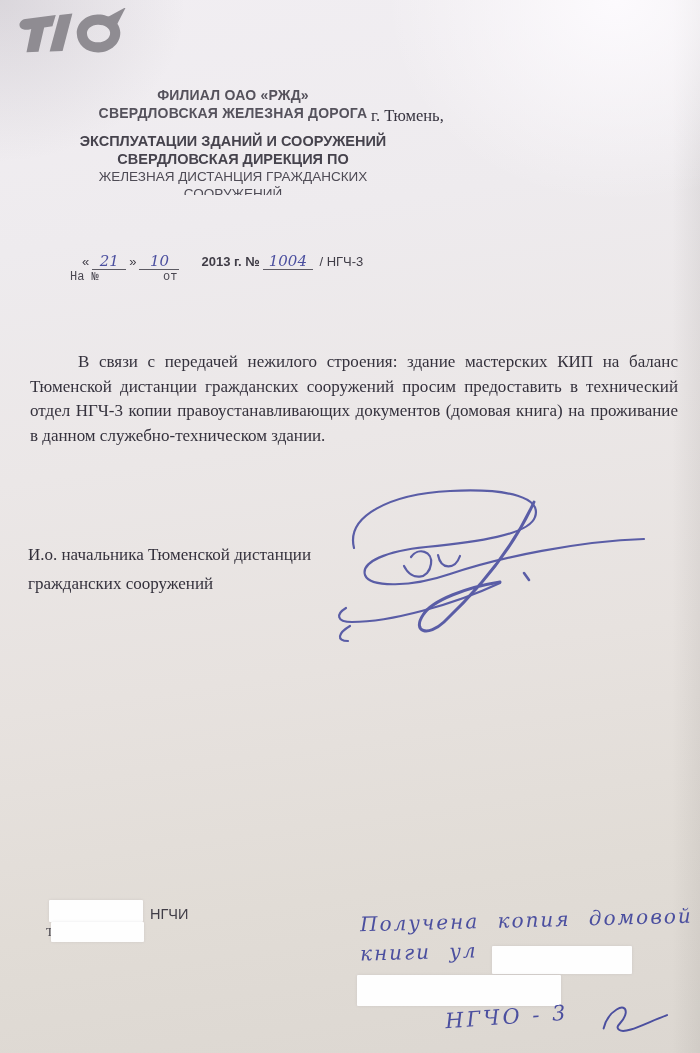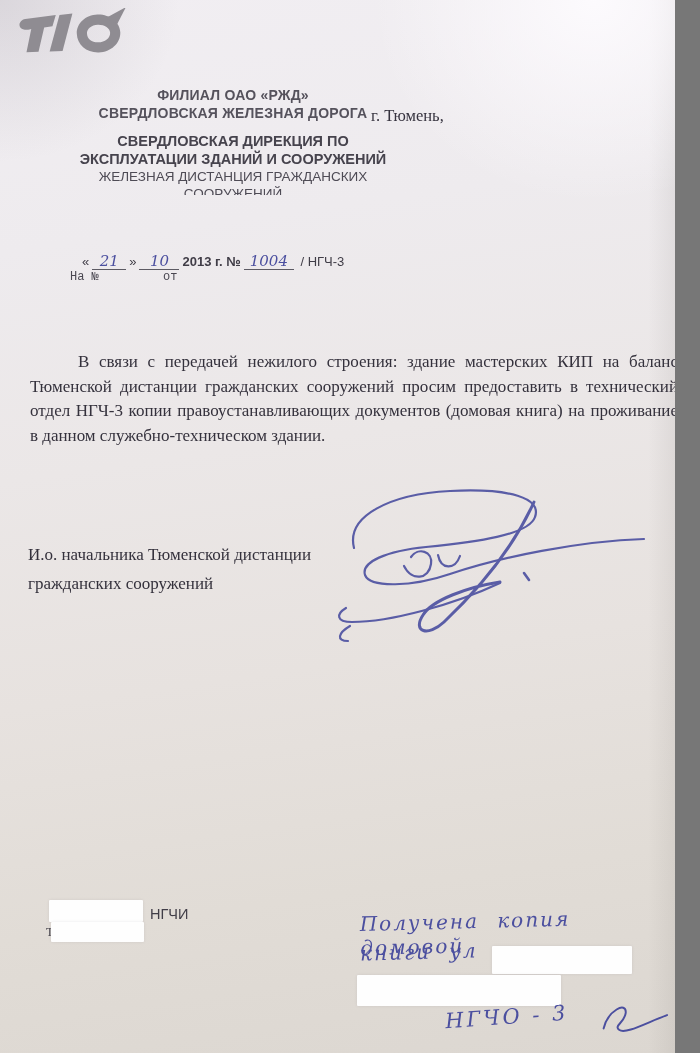--- a/index.html
+++ b/index.html
@@ -1,24 +1,23 @@
 <!DOCTYPE html>
 <html><head>
 <meta charset="utf-8">
 <style>
   html,body{margin:0;padding:0;background:#777;}
   .paper{
-    position:relative;width:647px;height:1053px;overflow:hidden;
+    position:relative;width:700px;height:1053px;overflow:hidden;
     font-family:"Liberation Serif",serif;color:#3a3742;
     background:
       radial-gradient(60% 35% at 88% 0%, rgba(253,251,254,.95) 0%, rgba(253,251,254,0) 55%),
       radial-gradient(38% 22% at 0% 0%, rgba(138,132,142,.22) 0%, rgba(138,132,142,0) 70%),
       linear-gradient(90deg, rgba(0,0,0,0) 96%, rgba(110,104,100,.10) 100%),
       linear-gradient(172deg,#f1eef2 0%,#eeebee 22%,#ebe7e7 42%,#e7e2df 62%,#e1dcd6 82%,#dcd7d1 100%);
-    padding-left: 28px;
   }
   .abs{position:absolute;}
   
   .hdr{width:362px;text-align:center;font-family:"Liberation Sans",sans-serif;color:#55525c;}
   .hdr .l{font-size:14px;font-weight:600;line-height:18px;letter-spacing:.2px;}
   .hdr .gap{height:11px;}
   .hdr .b{font-size:14.5px;font-weight:700;line-height:17.5px;color:#46434d;}
   .hdr .m{font-size:13.5px;font-weight:500;line-height:17px;color:#4e4b55;}
   .hdr .clip{height:10px;overflow:hidden;}
   .city{font-size:16.5px;color:#36333f;}
@@ -53,32 +52,32 @@
         <path fill-rule="evenodd" d="M86,8 C99,8 110,17 110,28 C110,40 99,49 86,49 C73,49 63,40 63,28 C63,17 73,8 86,8 Z M86,19 C79,19 74,23 74,28 C74,34 79,38 86,38 C93,38 99,34 99,28 C99,23 93,19 86,19 Z"></path>
         <path d="M95,12 L117,1 L107,19 Z"></path>
       </g>
     </svg>
   </div>
 
   <div class="abs hdr" style="left:52px;top:86px;">
     <div class="l">ФИЛИАЛ ОАО «РЖД»</div>
     <div class="l">СВЕРДЛОВСКАЯ ЖЕЛЕЗНАЯ ДОРОГА</div>
     <div class="gap"></div>
+    <div class="b">ЭКСПЛУАТАЦИИ ЗДАНИЙ И СООРУЖЕНИЙ</div>
     <div class="b">СВЕРДЛОВСКАЯ ДИРЕКЦИЯ ПО</div>
-    <div class="b">ЭКСПЛУАТАЦИИ ЗДАНИЙ И СООРУЖЕНИЙ</div>
     <div class="m">ЖЕЛЕЗНАЯ ДИСТАНЦИЯ ГРАЖДАНСКИХ</div>
     <div class="clip">
         <div class="m">СООРУЖЕНИЙ</div>
       </div>
   </div>
 
   <div class="abs city" style="left:371px;top:106px;">г. Тюмень,</div>
 
   <div class="abs dateline" style="left:82px;top:231px;">
-    <span>«</span><span class="u" style="width:34px;"><span class="hand">21</span></span><span>»</span><span class="u" style="width:40px;"><span class="hand">10</span></span><span style="font-weight:600;">2013 г. №</span><span class="u" style="width:50px;margin-top:23px;"><span class="hand">1004</span></span> <span>/ НГЧ-3</span>
+    <span>«</span><span class="u" style="width:34px;"><span class="hand">21</span></span><span>»</span><span class="u" style="width:40px;"><span class="hand">10</span></span><span style="font-weight:600;margin-left:19px;">2013 г. №</span><span class="u" style="width:50px;margin-top:23px;"><span class="hand">1004</span></span> <span>/ НГЧ-3</span>
   </div>
 
   <div class="abs refline" style="left:70px;top:270px;">На №</div>
   <div class="abs refline" style="left:163px;top:270px;">от</div>
 
   <div class="abs para" style="left:30px;top:350px;">В связи с передачей нежилого строения: здание мастерских КИП на баланс Тюменской дистанции гражданских сооружений  просим предоставить в технический отдел НГЧ-3 копии правоустанавливающих документов (домовая книга) на проживание в данном служебно-техническом здании.</div>
 
   <div class="abs sigtitle" style="left:28px;top:540px;">
     <div>И.о. начальника Тюменской дистанции</div>
     <div>гражданских сооружений</div>

